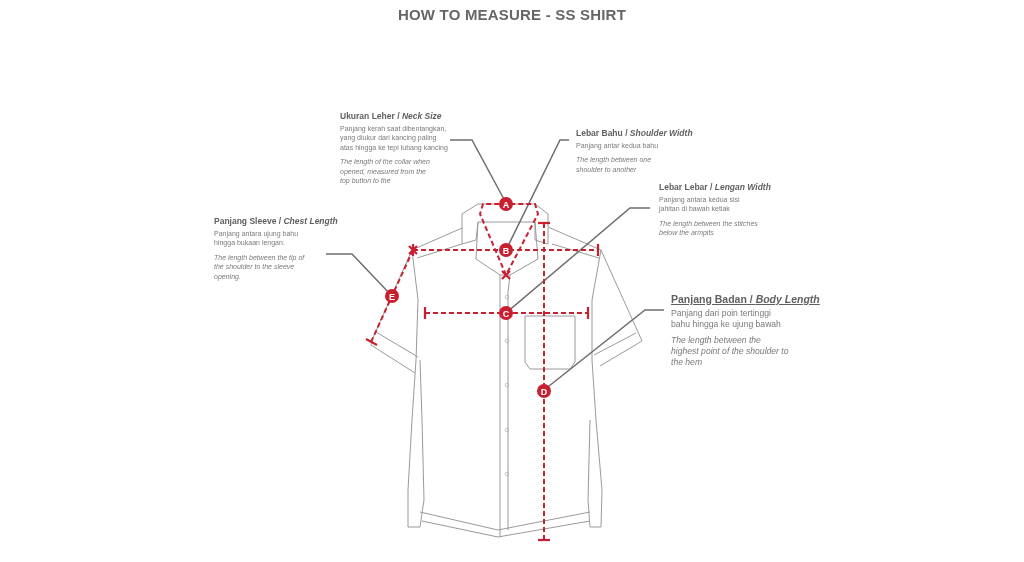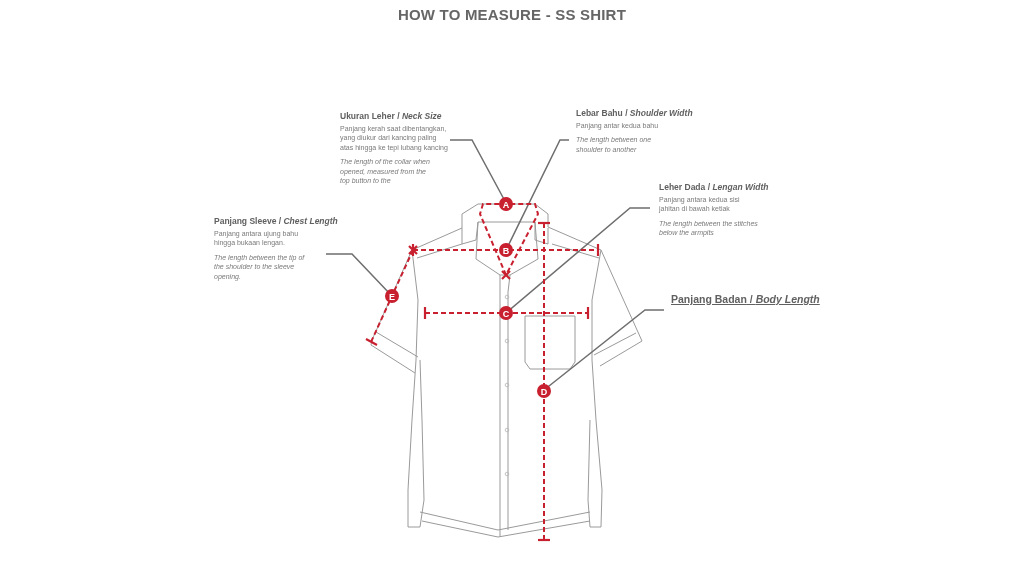--- a/index.html
+++ b/index.html
@@ -20,40 +20,42 @@
 <body>
 
 <div class="title">HOW TO MEASURE - SS SHIRT</div>
 
 <div class="label sm" style="left:340px; top:111px; width:108px;">
   <div class="head"><span>Ukuran Leher</span><span> / </span><i>Neck Size</i></div>
   <div class="id">Panjang kerah saat dibentangkan, yang diukur dari kancing paling atas hingga ke tepi lubang kancing</div>
   <div class="en" style="width:90px;">The length of the collar when opened, measured from the top button to the</div>
 </div>
 
-<div class="label sm" style="left:576px; top:108px; width:130px;">
+<div class="label sm" style="left:576px; top:128px; width:130px;">
   <div class="head"><span>Lebar Bahu</span><span> / </span><i>Shoulder Width</i></div>
   <div class="id">Panjang antar kedua bahu</div>
   <div class="en" style="width:85px;">The length between one shoulder to another</div>
 </div>
 
 <div class="label sm" style="left:659px; top:182px; width:115px;">
-  <div class="head"><span>Leher Dada</span><span> / </span><i>Lengan Width</i></div>
+  <div class="head"><span>Lebar Lebar</span><span> / </span><i>Lengan Width</i></div>
   <div class="id" style="width:90px;">Panjang antara kedua sisi jahitan di bawah ketiak</div>
   <div class="en">The length between the stitches below the armpits</div>
 </div>
 
 <div class="label sm" style="left:214px; top:216px; width:135px;">
   <div class="head"><span>Panjang Sleeve</span><span> / </span><i>Chest Length</i></div>
   <div class="id" style="width:95px;">Panjang antara ujung bahu hingga bukaan lengan.</div>
   <div class="en" style="width:100px;">The length between the tip of the shoulder to the sleeve opening.</div>
 </div>
 
 <div class="label lg" style="left:671px; top:293px; width:150px;">
   <div class="head"><span>Panjang Badan</span><span> / </span><i>Body Length</i></div>
+  <div class="id" style="width:120px;">Panjang dari poin tertinggi bahu hingga ke ujung bawah</div>
+  <div class="en" style="width:118px;">The length between the highest point of the shoulder to the hem</div>
 </div>
 
 <svg class="diagram" width="1024" height="562" viewBox="0 0 1024 562" xmlns="http://www.w3.org/2000/svg">
 
   <g fill="none" stroke="#9a9a9a" stroke-width="1">
 
     <path d="M412 250 L418 300 L416 360 L412 420 L408 490 L408 527 L420 527"></path>
     <path d="M420 527 L424 500 L422 420 L420 360"></path>
 
     <path d="M601 250 L592 300 L592 360 L596 420 L602 490 L601 527 L590 527"></path>

